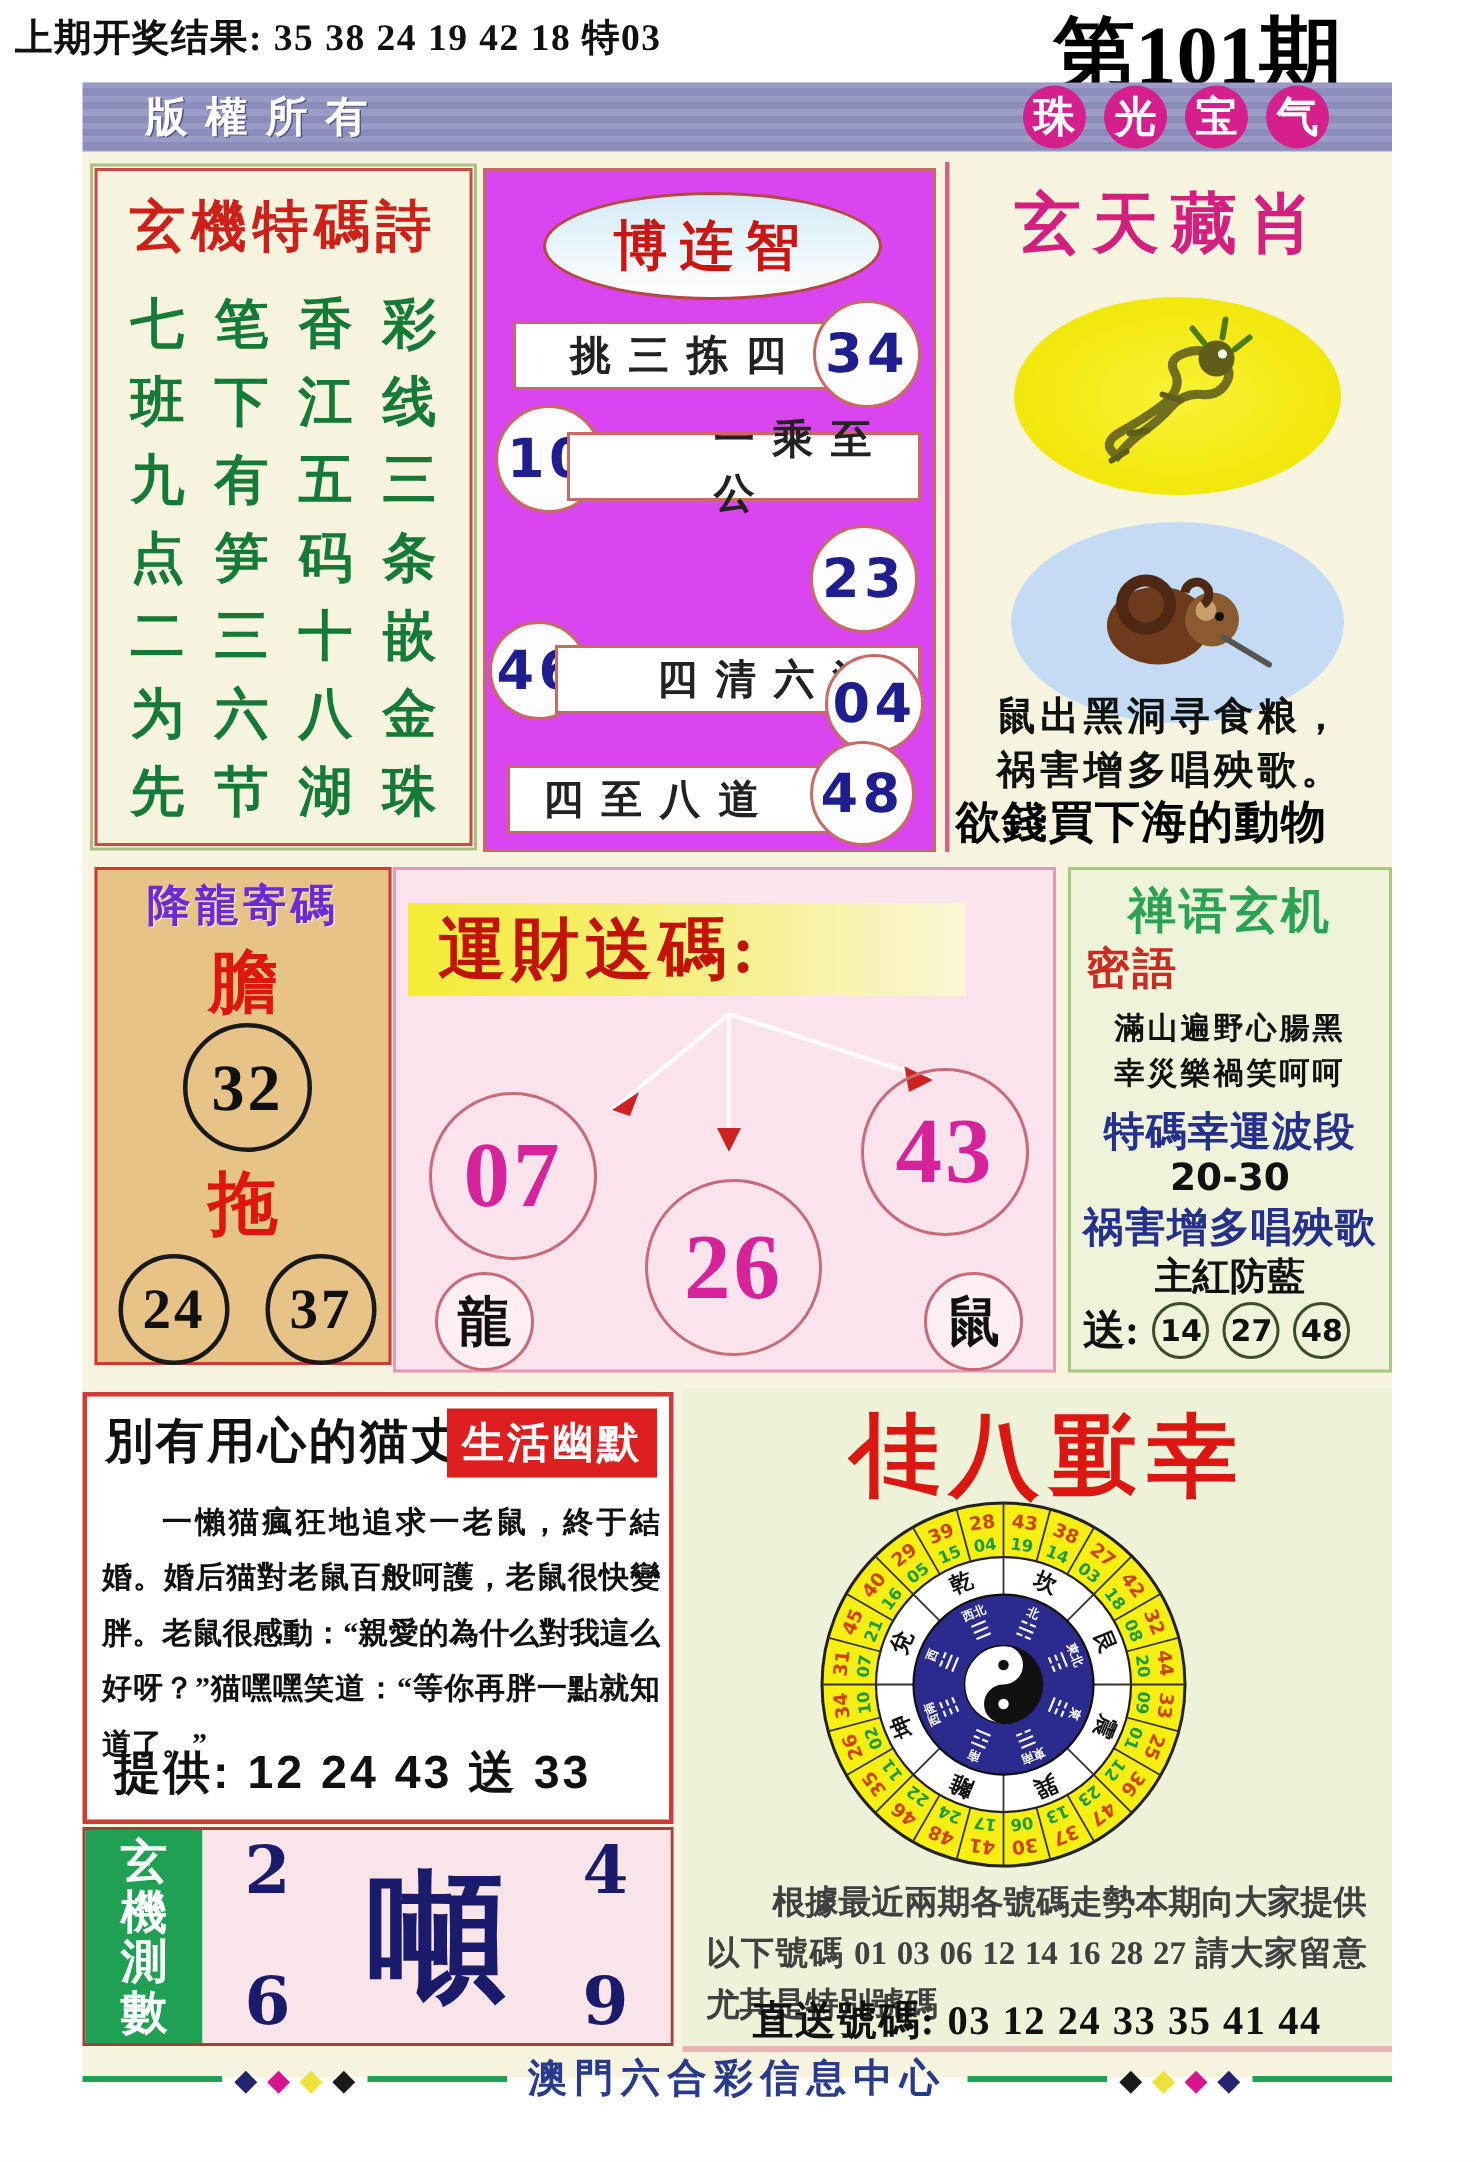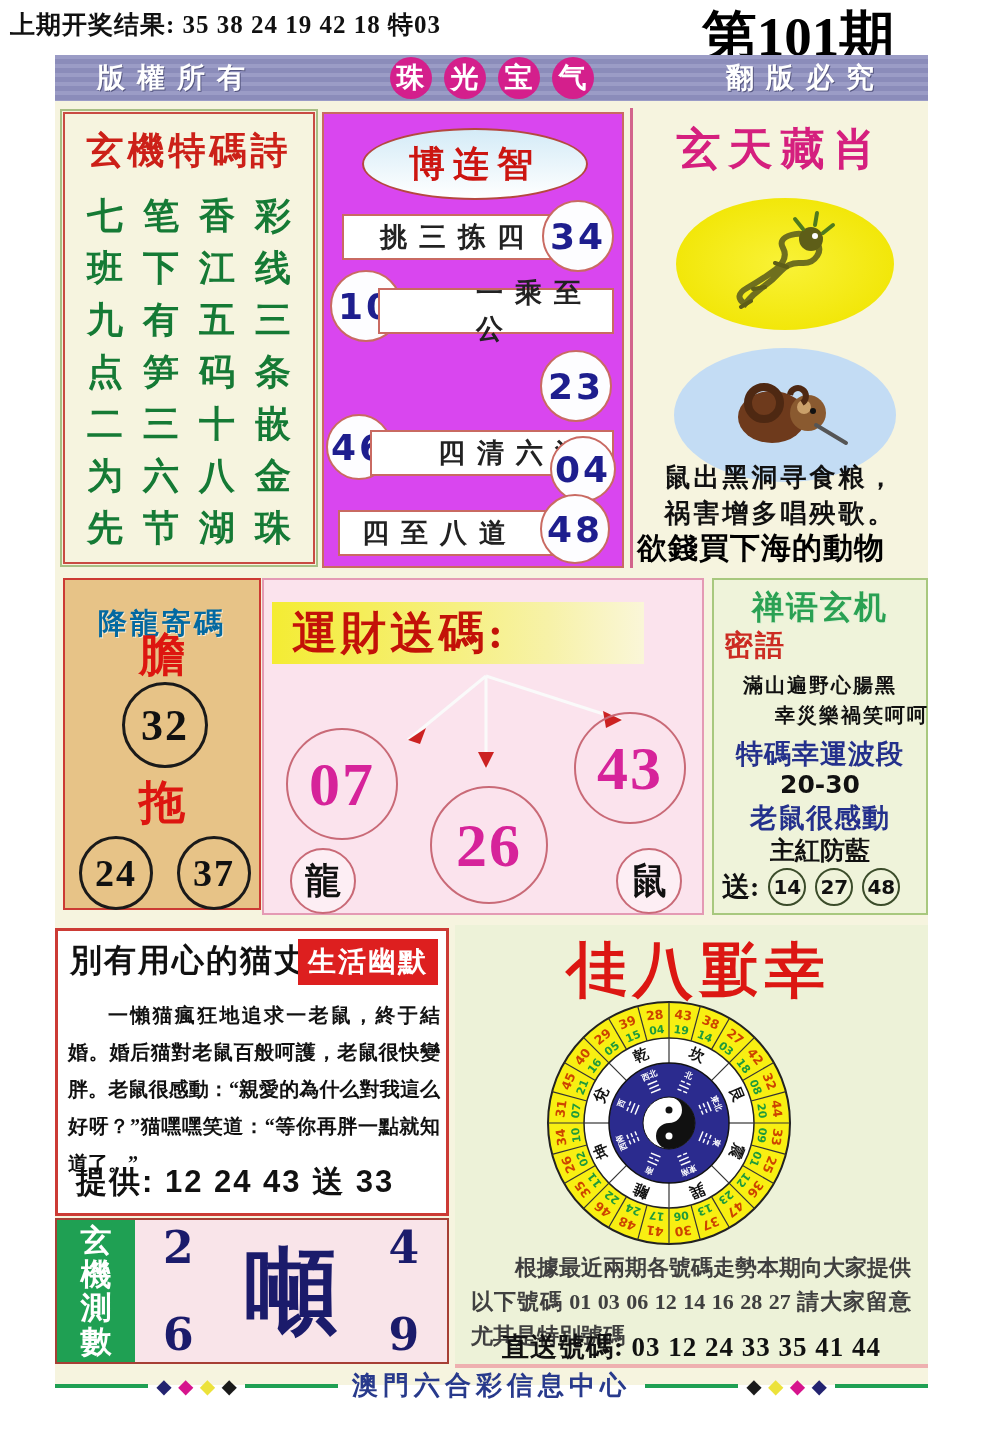--- a/index.html
+++ b/index.html
@@ -50,21 +50,21 @@
     background:radial-gradient(ellipse at center,#f9f237 0%,#f2e70a 70%);display:flex;align-items:center;justify-content:center;}
   .xt-ell-blue{position:absolute;left:41px;top:240px;width:222px;height:134px;border-radius:50%;
     background:#c3dcf4;display:flex;align-items:center;justify-content:center;}
   .xt-line{position:absolute;width:100%;text-align:center;color:#111;
     font:900 26px "Liberation Serif",serif;letter-spacing:3px;}
   .xt-hint{position:absolute;top:420px;left:4px;color:#000;font:900 30px "Liberation Serif",serif;letter-spacing:1px;}
 
   
   .jl-box{position:absolute;left:63px;top:578px;width:198px;height:332px;box-sizing:border-box;
     background:#e7c387;border:2px solid #cc3a33;text-align:center;}
-  .jl-title{margin-top:24px;color:#0369a1;font:900 29px "Liberation Sans",sans-serif;letter-spacing:3px;
+  .jl-title{margin-top:4px;color:#6d28d9;font:900 29px "Liberation Sans",sans-serif;letter-spacing:3px;
     text-shadow:1px 1px 0 #f7ebd2;}
   .jl-zi{position:absolute;width:100%;color:#dd1610;font:900 46px "Liberation Serif",serif;}
   .jl-circ{position:absolute;border:3px solid #1a1a1a;border-radius:50%;
     display:flex;align-items:center;justify-content:center;color:#111;
     font:900 44px "Liberation Serif",serif;letter-spacing:2px;}
 
   
   .yc-box{position:absolute;left:262px;top:578px;width:442px;height:337px;box-sizing:border-box;
     background:#fbe3ed;border:2px solid #e49ab4;}
   .yc-banner{position:absolute;left:8px;top:22px;width:372px;height:62px;
@@ -141,21 +141,20 @@
   <div class="issue">第101期</div>
 
   <div class="header-bar">
     <span class="hb-text">版權所有</span>
     <span class="brand">
       <span class="brand-circle">珠</span>
       <span class="brand-circle">光</span>
       <span class="brand-circle">宝</span>
       <span class="brand-circle">气</span>
     </span>
-    <span class="hb-text">翻版必究</span>
   </div>
 
   <div class="poem-box">
     <div class="poem-title">玄機特碼詩</div>
     <div class="poem-grid">
       <div class="poem-row">
           <span>七</span>
           <span>笔</span>
           <span>香</span>
           <span>彩</span>
@@ -267,24 +266,24 @@
     <div class="yc-circ" style="left:166px;top:206px;width:114px;height:114px;">26</div>
     <div class="yc-circ" style="left:310px;top:132px;width:108px;height:108px;">43</div>
     <div class="yc-zo" style="left:26px;top:268px;width:62px;height:62px;">龍</div>
     <div class="yc-zo" style="left:352px;top:268px;width:62px;height:62px;">鼠</div>
   </div>
 
   <div class="cy-box">
     <div class="cy-title">禅语玄机</div>
     <div class="cy-secret">密語</div>
     <div class="cy-line" style="top:92px;font-family:Liberation Mono, monospace;">滿山遍野心腸黑</div>
-    <div class="cy-line" style="top:122px;margin-left:32px;">幸災樂禍笑呵呵</div>
+    <div class="cy-line" style="top:122px;">幸災樂禍笑呵呵</div>
     <div class="cy-navy" style="top:156px;">特碼幸運波段</div>
     <div class="cy-black" style="top:190px;">20-30</div>
-    <div class="cy-navy" style="top:220px;">老鼠很感動</div>
+    <div class="cy-navy" style="top:220px;">祸害增多唱殃歌</div>
     <div class="cy-black" style="top:254px;font-family:'Liberation Serif',serif;">主紅防藍</div>
     <div class="cy-send">
       <span class="cy-send-label">送:</span>
       <span class="cy-scirc">14</span>
       <span class="cy-scirc">27</span>
       <span class="cy-scirc">48</span>
     </div>
   </div>
 
   <div class="hu-box">

